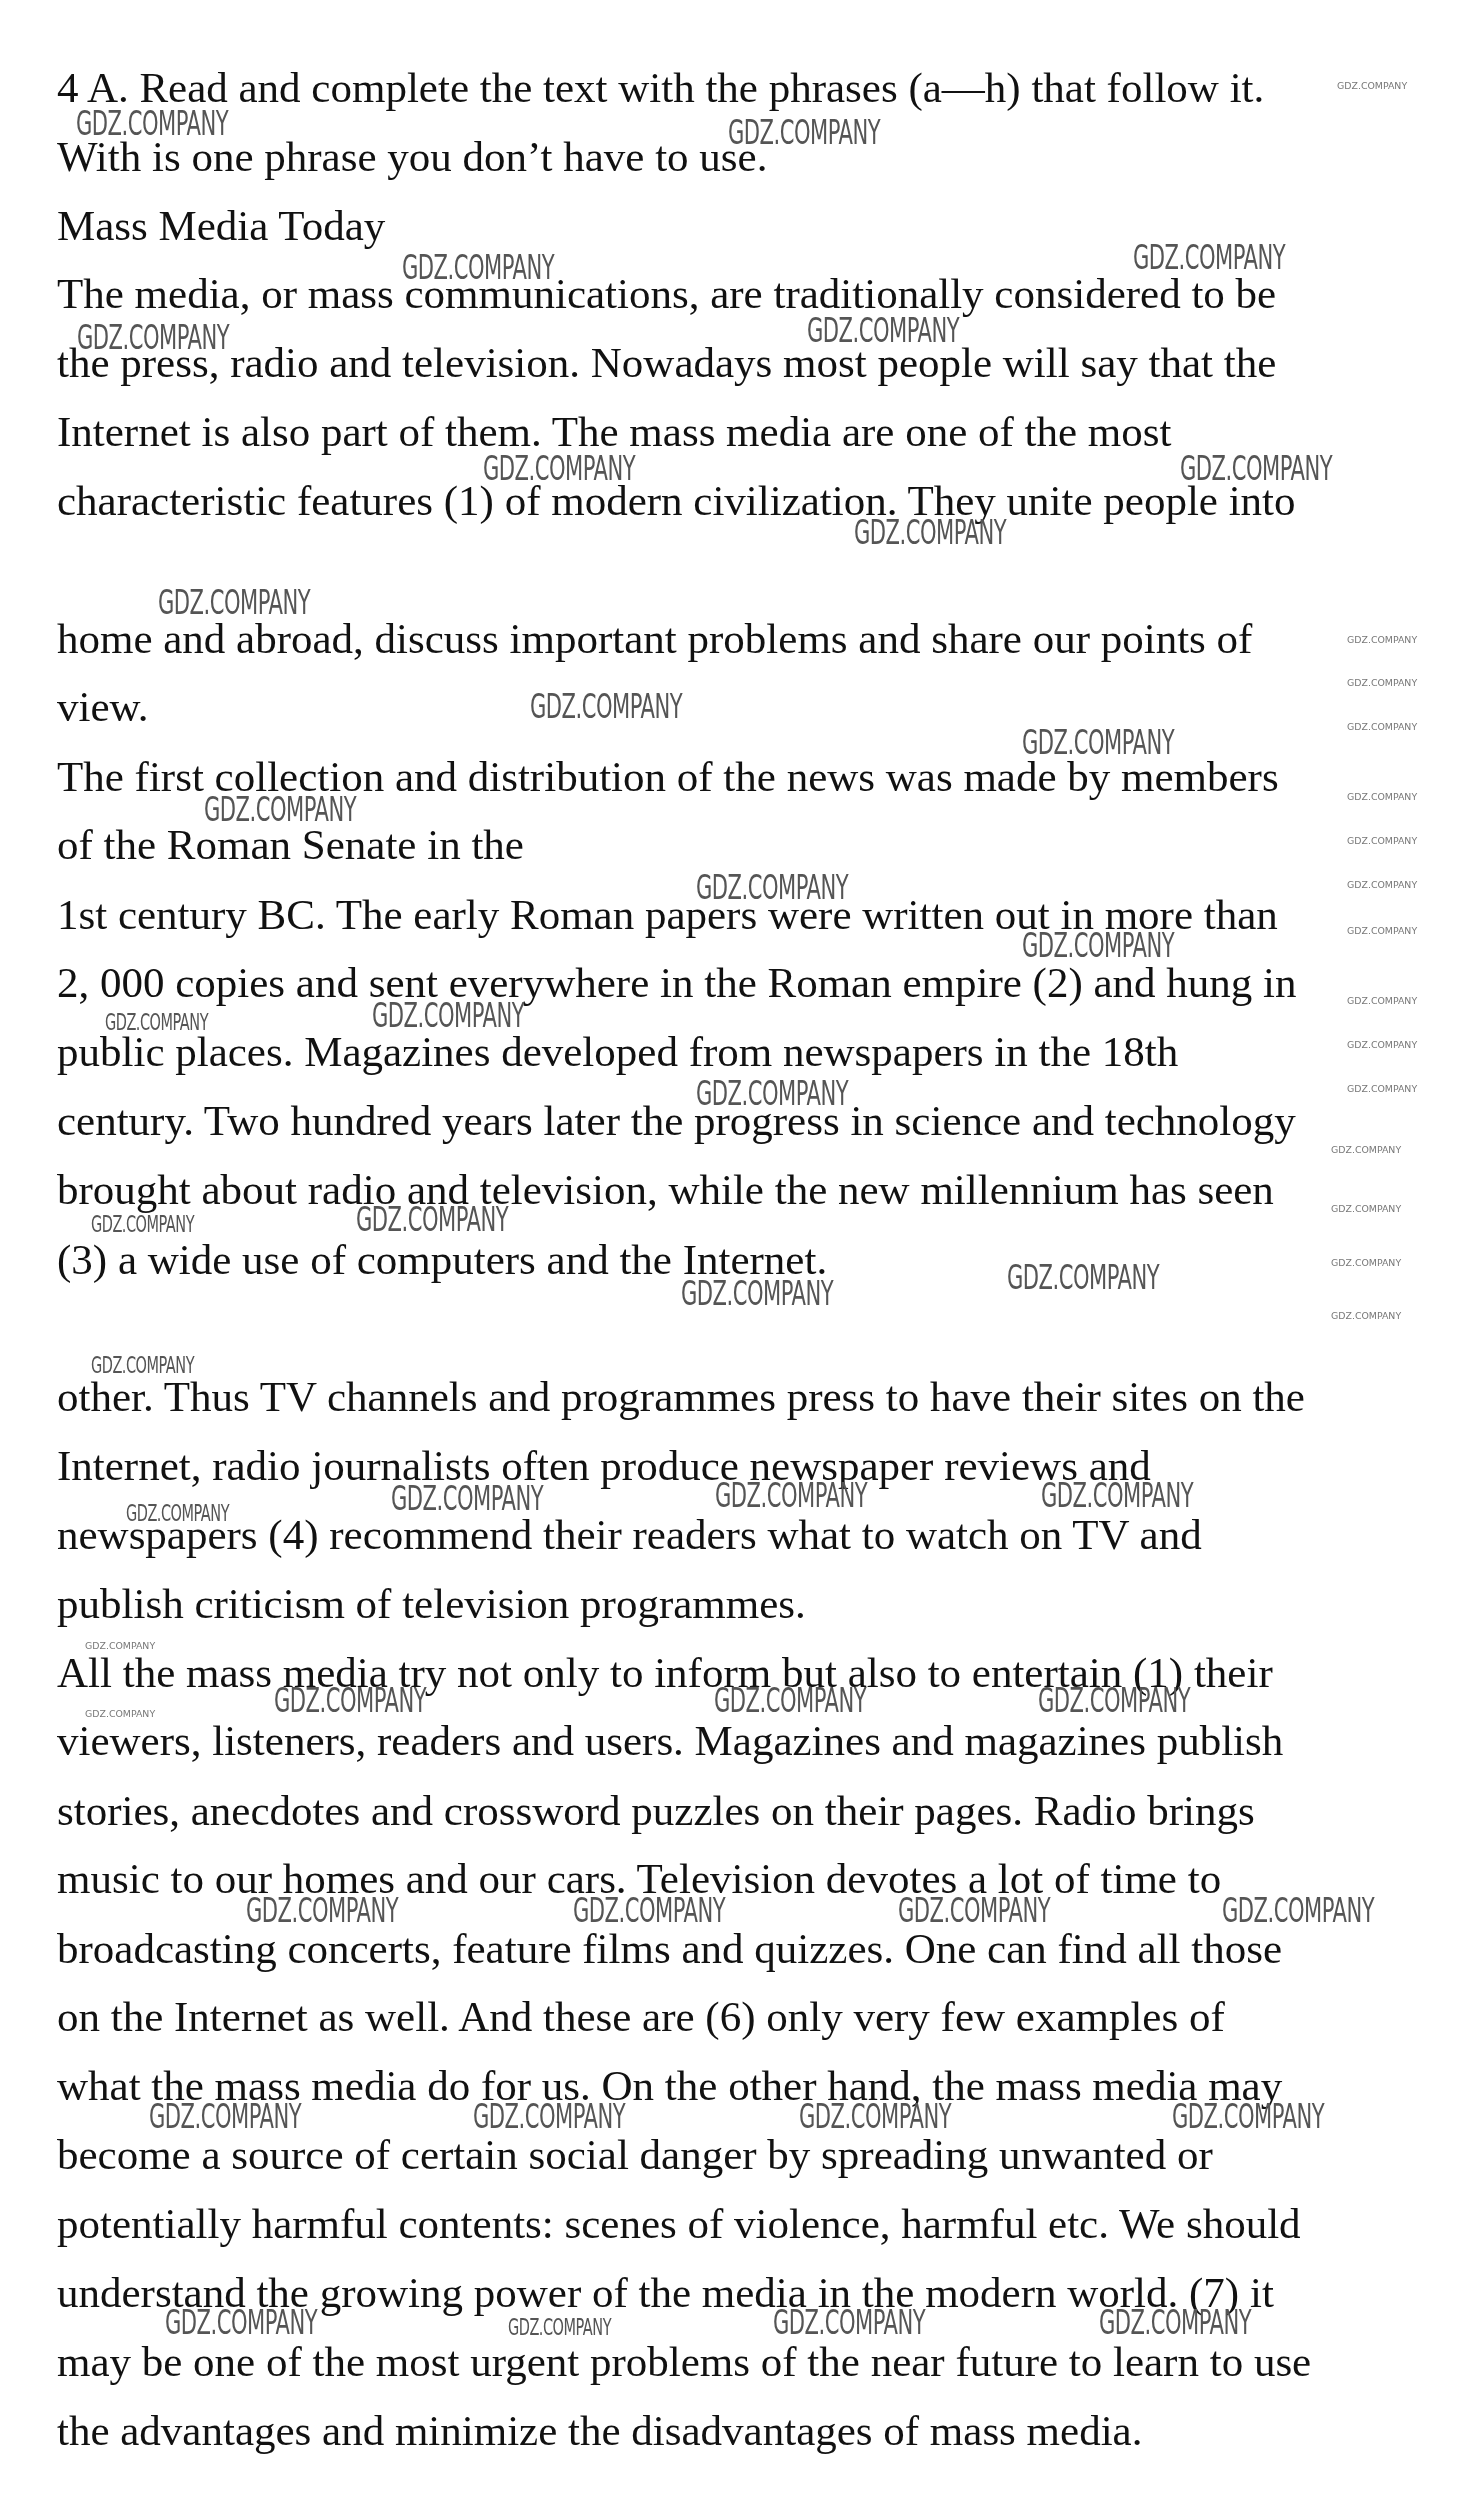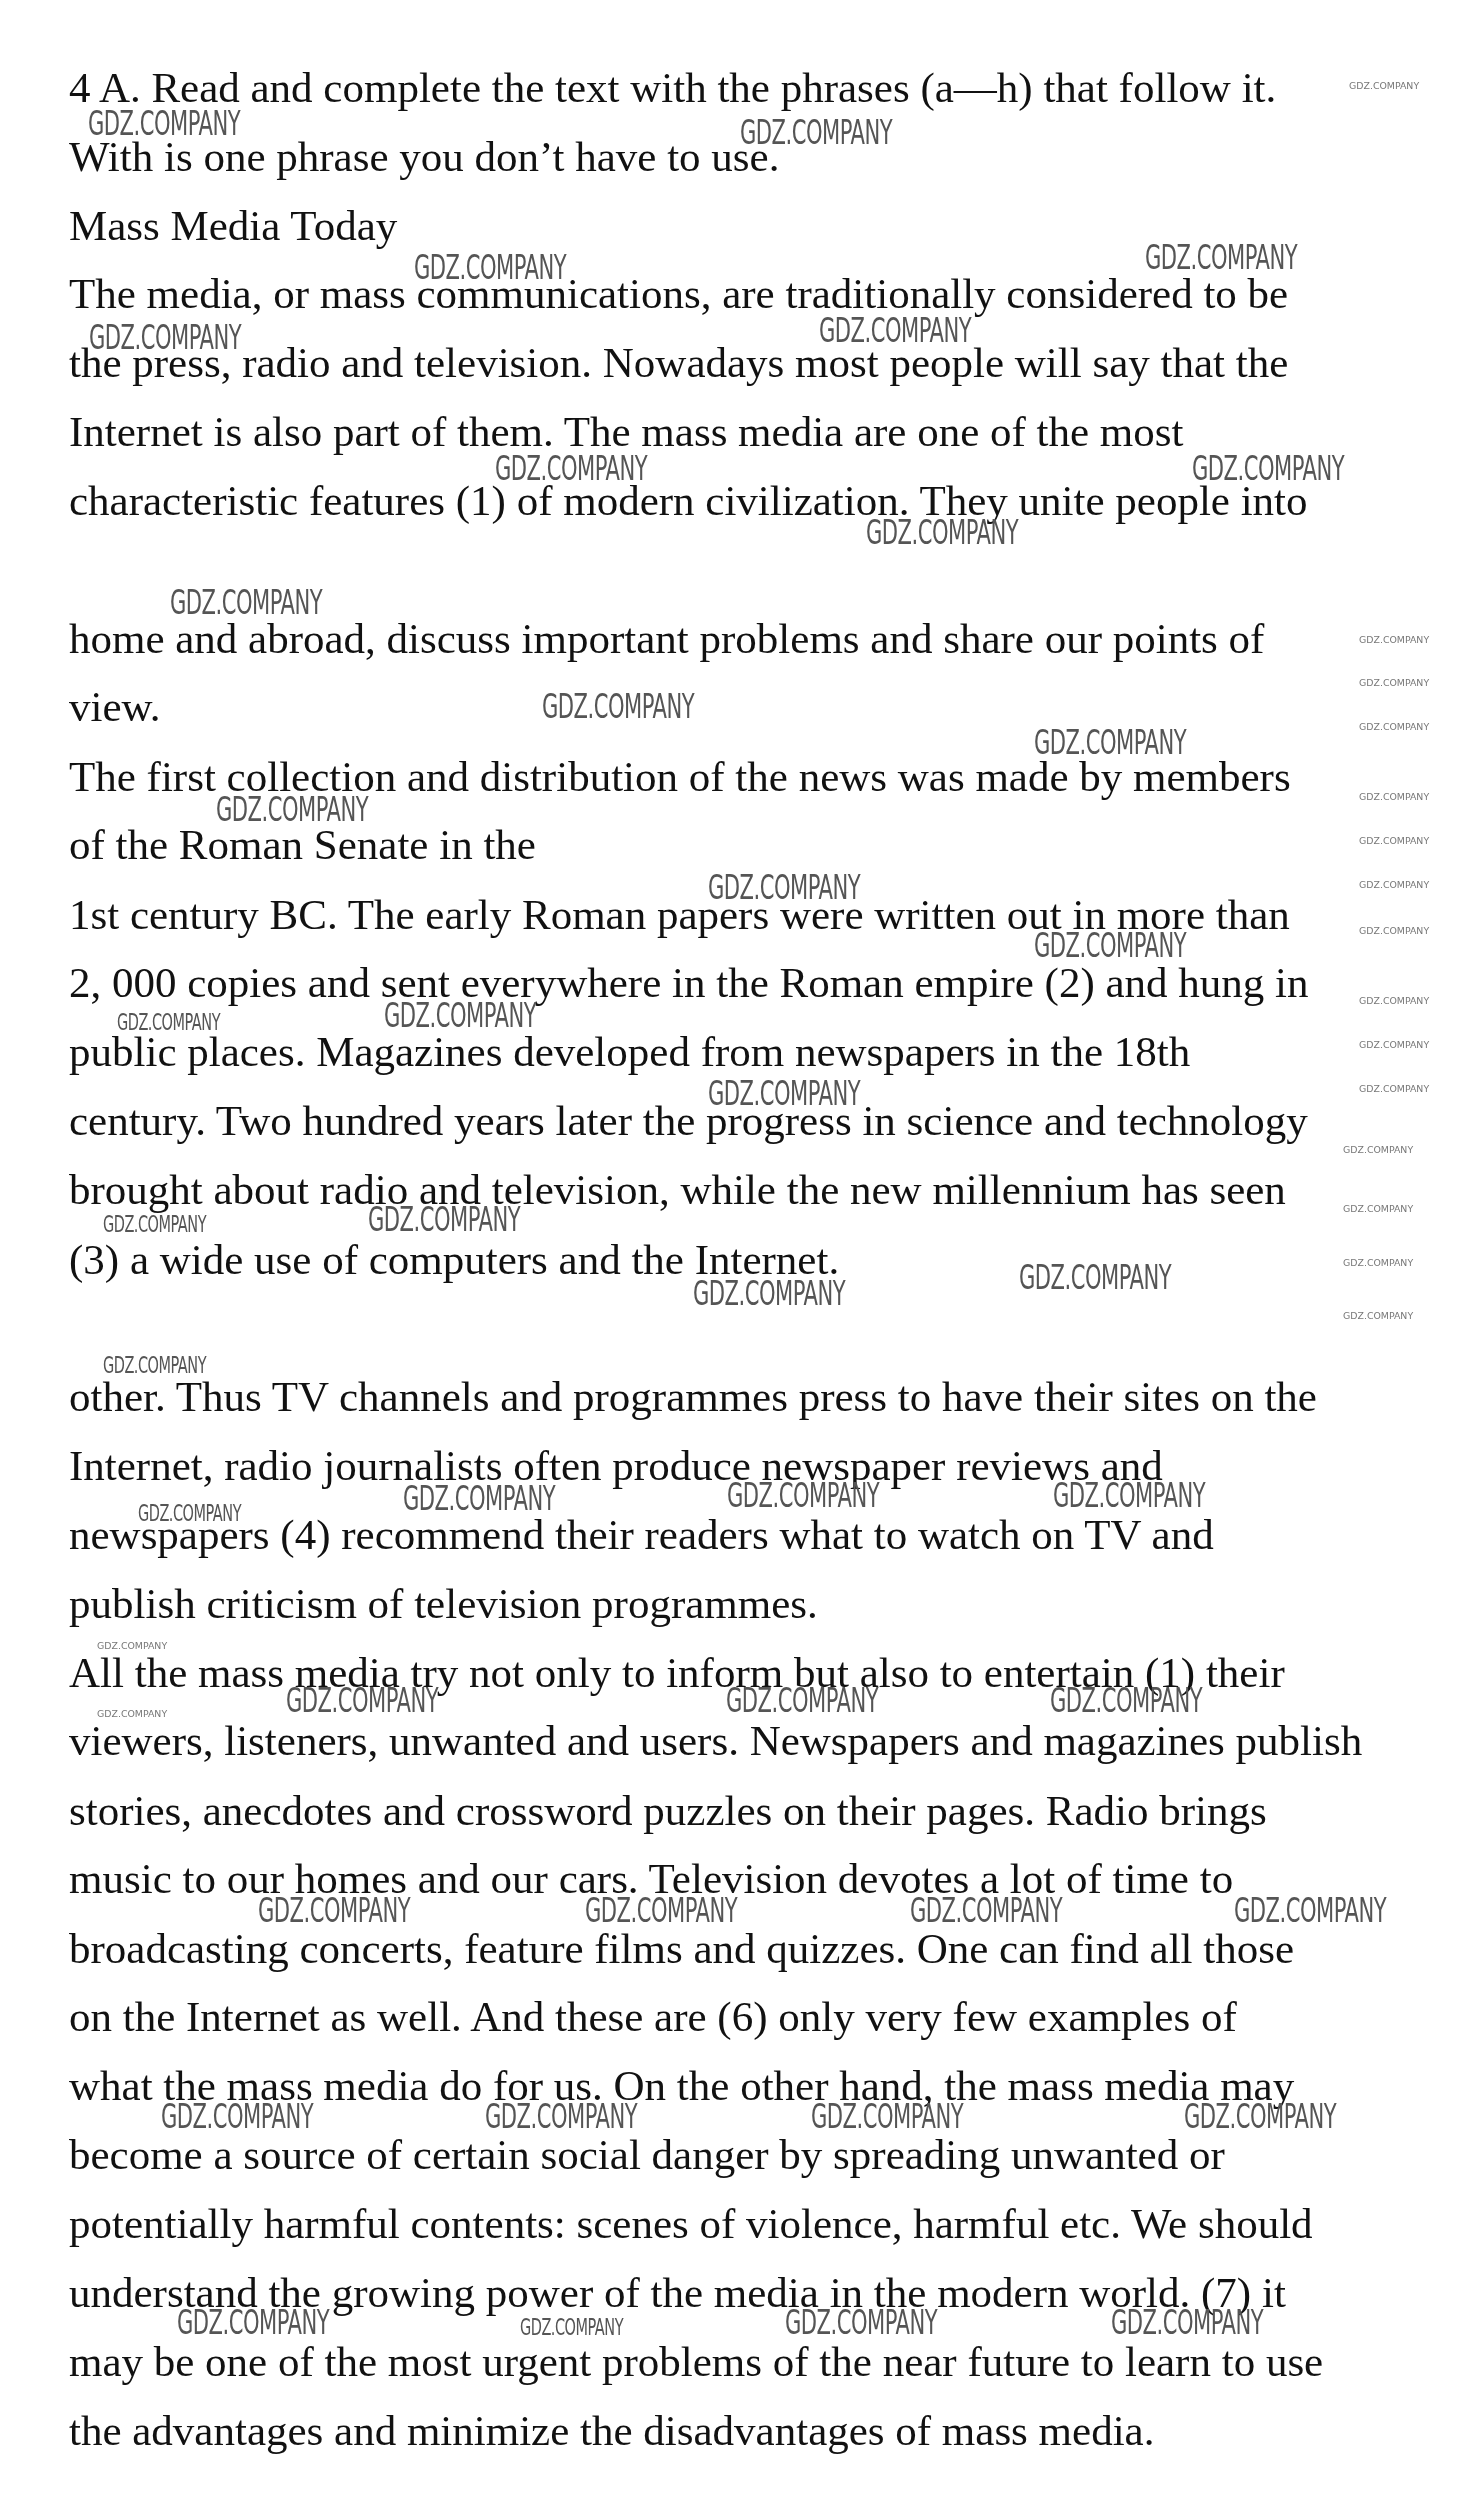--- a/index.html
+++ b/index.html
@@ -1,17 +1,17 @@
 <!DOCTYPE html>
 <html style="font-size:12.5px"><head>
 <meta charset="utf-8">
 <style>
   html, body { margin: 0; padding: 0; background: #ffffff; }
   body { width: 1461px; height: 2512px; position: relative; overflow: hidden; }
-  .page { position: absolute; left: 16px; top: 0; width: 1330px; height: 2512px; }
+  .page { position: absolute; left: 4px; top: 0; width: 1330px; height: 2512px; }
   .line {
     position: absolute; left: 53px;
     font-family: "Liberation Serif", "DejaVu Serif", serif;
     font-size: 43px; line-height: 51px; color: #111111;
     white-space: nowrap;
   }
   .wm {
     position: absolute;
     font-family: "DejaVu Sans", "Liberation Sans", sans-serif;
     color: #555555; white-space: nowrap;
@@ -43,21 +43,21 @@
   <div class="line" style="top:957px">2, 000 copies and sent everywhere in the Roman empire (2) and hung in</div>
   <div class="line" style="top:1026px">public places. Magazines developed from newspapers in the 18th</div>
   <div class="line" style="top:1095px">century. Two hundred years later the progress in science and technology</div>
   <div class="line" style="top:1164px">brought about radio and television, while the new millennium has seen</div>
   <div class="line" style="top:1234px">(3) a wide use of computers and the Internet.</div>
   <div class="line" style="top:1371px">other. Thus TV channels and programmes press to have their sites on the</div>
   <div class="line" style="top:1440px">Internet, radio journalists often produce newspaper reviews and</div>
   <div class="line" style="top:1509px">newspapers (4) recommend their readers what to watch on TV and</div>
   <div class="line" style="top:1578px">publish criticism of television programmes.</div>
   <div class="line" style="top:1647px">All the mass media try not only to inform but also to entertain (1) their</div>
-  <div class="line" style="top:1715px">viewers, listeners, unwanted and users. Newspapers and magazines publish</div>
+  <div class="line" style="top:1715px">viewers, listeners, readers and users. Magazines and magazines publish</div>
   <div class="line" style="top:1785px">stories, anecdotes and crossword puzzles on their pages. Radio brings</div>
   <div class="line" style="top:1853px">music to our homes and our cars. Television devotes a lot of time to</div>
   <div class="line" style="top:1923px">broadcasting concerts, feature films and quizzes. One can find all those</div>
   <div class="line" style="top:1991px">on the Internet as well. And these are (6) only very few examples of</div>
   <div class="line" style="top:2060px">what the mass media do for us. On the other hand, the mass media may</div>
   <div class="line" style="top:2129px">become a source of certain social danger by spreading unwanted or</div>
   <div class="line" style="top:2198px">potentially harmful contents: scenes of violence, harmful etc. We should</div>
   <div class="line" style="top:2267px">understand the growing power of the media in the modern world. (7) it</div>
   <div class="line" style="top:2336px">may be one of the most urgent problems of the near future to learn to use</div>
   <div class="line" style="top:2405px">the advantages and minimize the disadvantages of mass media.</div>

